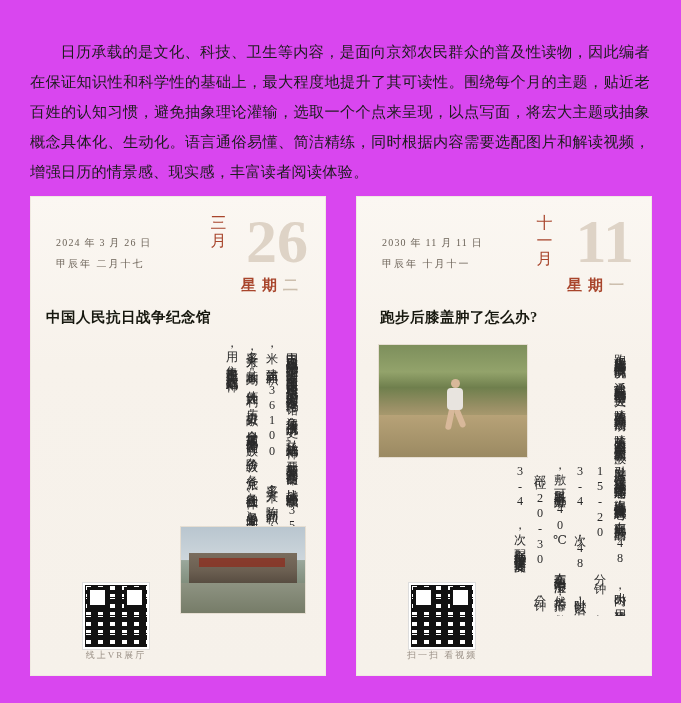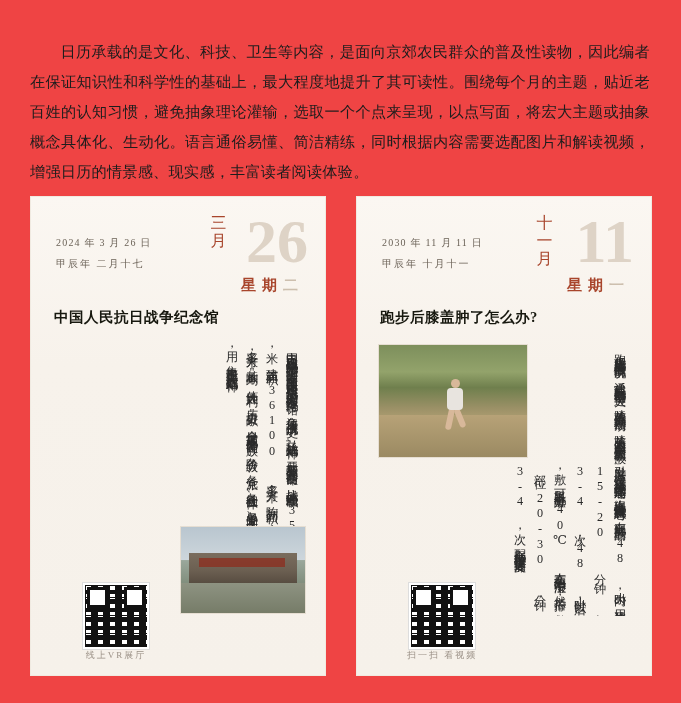--- a/index.html
+++ b/index.html
@@ -11,21 +11,21 @@
     width: 681px;
     height: 703px;
     font-family: "Liberation Serif", "DejaVu Serif", serif;
     color: #222;
     overflow: hidden;
   }
   .page {
     position: relative;
     width: 681px;
     height: 703px;
-    background: #ef4444;
+    background: #d946ef;
   }
 
   
   .intro {
     position: absolute;
     left: 30px;
     top: 22px;
     width: 620px;
     font-size: 15.2px;
     line-height: 30px;
@@ -105,21 +105,21 @@
     font-weight: bold;
   }
   .weekday .wk-grey {
     color: #cdbfae;
     font-weight: bold;
   }
 
   
   .card-title {
     margin: 0 0 0 0;
-    padding: 0 24px;
+    padding: 0 16px;
     font-size: 14.5px;
     font-weight: bold;
     color: #17180f;
     letter-spacing: 0.5px;
   }
   .card-title.c2 { padding-left: 24px; }
 
   
   .vbody {
     position: absolute;

